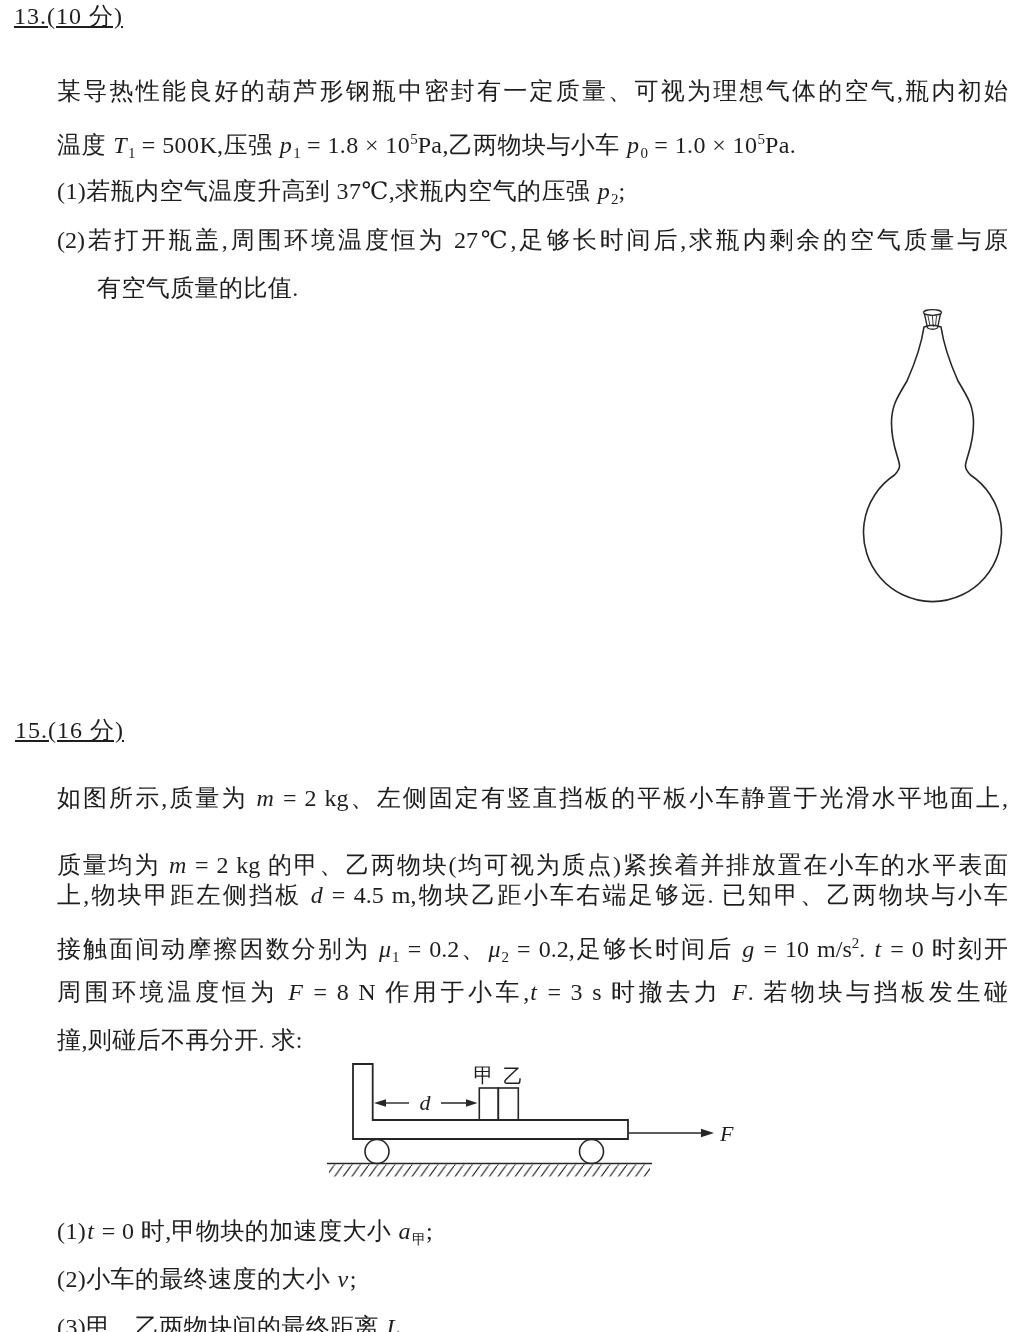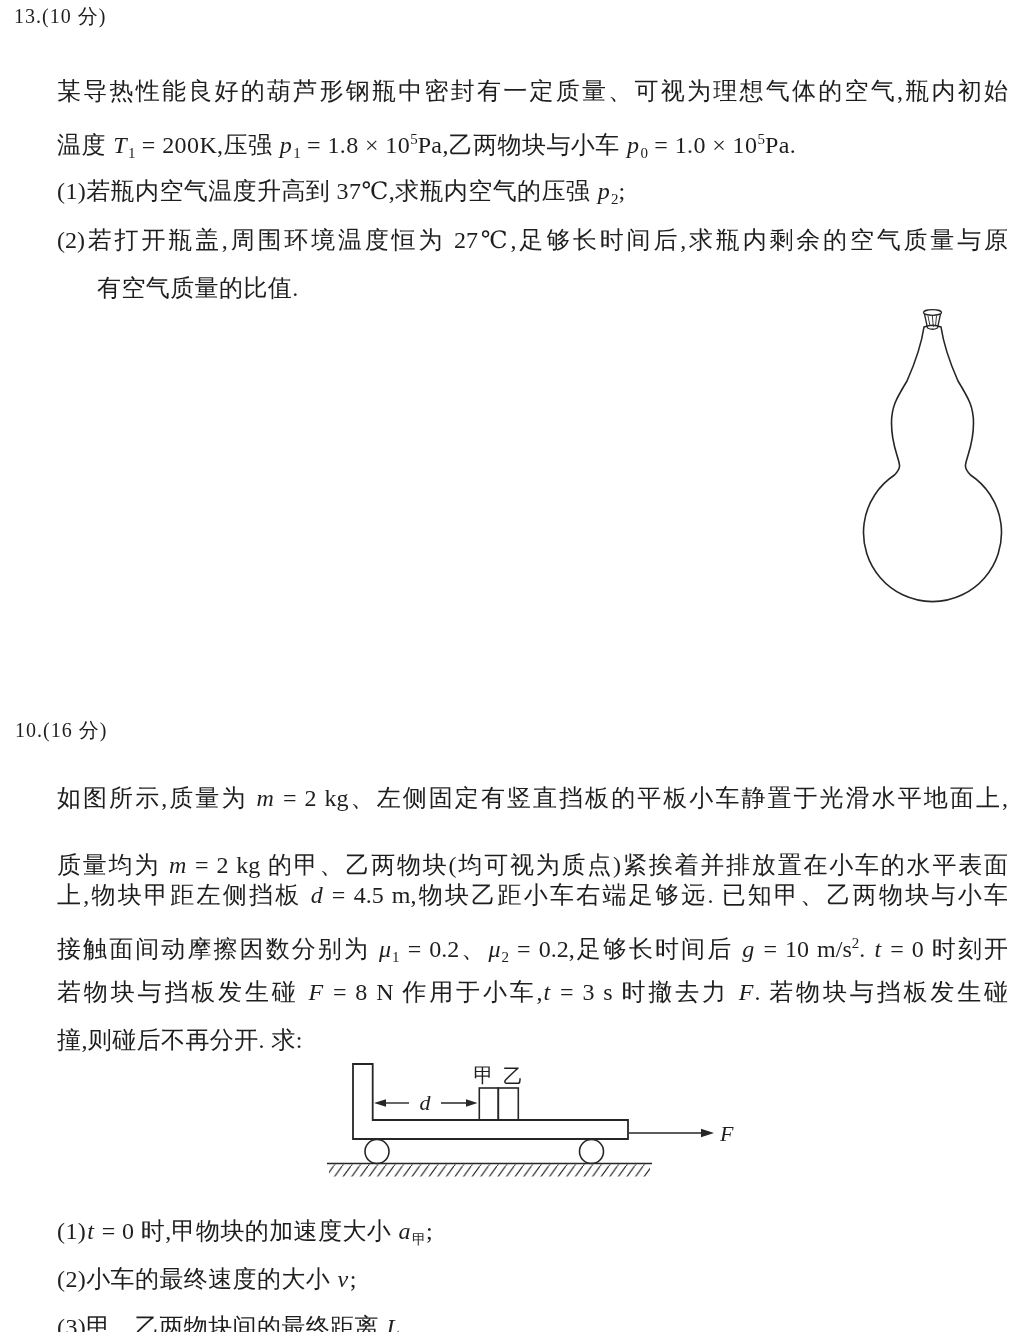--- a/index.html
+++ b/index.html
@@ -2,22 +2,22 @@
 <html><head>
 <meta charset="utf-8">
 <style>
   html,body { margin:0; padding:0; background:#e8e8e8; }
   .page {
     position:relative; width:1024px; height:1332px; margin:0 auto;
     background:#ffffff; color:#1e1e1e; overflow:hidden;
     font-family:"Liberation Serif","DejaVu Serif",serif;
   }
   .q-head {
-    position:absolute; left:14px; font-size:20px; line-height:32px;
-    letter-spacing:1px; white-space:nowrap;
+    position:absolute; left:14px; font-size:24px; line-height:32px;
+    letter-spacing:1px; white-space:nowrap;text-decoration:underline;
   }
   .line {
     position:absolute; left:57px; width:951px;
     font-size:24px; line-height:32px; letter-spacing:0.4px;margin-top:16px;
   }
   .line.full { text-align:justify; text-align-last:justify; letter-spacing:0; }
   .line.short { white-space:nowrap; }
   .line.wrap2 { left:97px; }
   .v { font-style:italic; font-family:"Liberation Serif","DejaVu Serif",serif; padding:0 1px; }
   .sub  { font-size:15px; vertical-align:-5px; letter-spacing:0; }
@@ -29,21 +29,21 @@
   .stroke { stroke:#262626; fill:none; }
 </style>
 </head>
 <body>
 
 <div class="page">
 
   <section>
     <div class="q-head">13.(10 分)</div>
     <div class="line full" style="top:59px"><span>某导热性能良好的葫芦形钢瓶中密封有一定质量、可视为理想气体的空气,瓶内初始</span></div>
-    <div class="line short" style="top:107px"><span>温度 </span><span class="v">T</span><span class="sub">1</span><span> = 200K,压强 </span><span class="v">p</span><span class="sub">1</span><span> = 1.8 × 10</span><span class="sup">5</span><span>Pa,乙两物块与小车 </span><span class="v">p</span><span class="sub">0</span><span> = 1.0 × 10</span><span class="sup">5</span><span>Pa.</span></div>
+    <div class="line short" style="top:107px"><span>温度 </span><span class="v">T</span><span class="sub">1</span><span> = 500K,压强 </span><span class="v">p</span><span class="sub">1</span><span> = 1.8 × 10</span><span class="sup">5</span><span>Pa,乙两物块与小车 </span><span class="v">p</span><span class="sub">0</span><span> = 1.0 × 10</span><span class="sup">5</span><span>Pa.</span></div>
     <div class="line short" style="top:159px"><span>(1)若瓶内空气温度升高到 37℃,求瓶内空气的压强 </span><span class="v">p</span><span class="sub">2</span><span>;</span></div>
     <div class="line full" style="top:208px"><span>(2)若打开瓶盖,周围环境温度恒为 27℃,足够长时间后,求瓶内剩余的空气质量与原</span></div>
     <div class="line short wrap2" style="top:256px"><span>有空气质量的比值.</span></div>
 
     <svg class="fig" style="left:855px; top:303px;" width="150" height="302" viewBox="0 0 150 302">
       <g>
         <ellipse class="stroke" cx="77.5" cy="9.5" rx="9" ry="2.8" stroke-width="1.3"></ellipse>
         <path class="stroke" d="M 69.5 11 L 72.5 25 M 85.5 11 L 82.5 25 M 72.5 25 Q 77.5 27.5 82.5 25" stroke-width="1.3"></path>
         <path class="stroke" d="M 73 13 L 75 23 M 77.3 12 L 78.3 24 M 81.5 13 L 80.5 23" stroke-width="0.9"></path>
       </g>
@@ -56,26 +56,26 @@
         A 69 69 0 1 0 115.5 172
         C 112.5 169, 110 166, 110.5 162
         C 112 152, 118.5 142, 118.5 120
         C 118.5 104, 114 96, 103 78
         C 95 60, 89 44, 86 24
         C 80 21.5, 75 21.5, 69 24 Z"></path>
     </svg>
   </section>
 
   <section>
-    <div class="q-head" style="top:714px; left:15px">10.(16 分)</div>
+    <div class="q-head" style="top:714px; left:15px">15.(16 分)</div>
     <div class="line full" style="top:766px"><span>如图所示,质量为 </span><span class="v">m</span><span> = 2 kg、左侧固定有竖直挡板的平板小车静置于光滑水平地面上,</span></div>
     <div class="line full" style="top:833px"><span>质量均为 </span><span class="v">m</span><span> = 2 kg 的甲、乙两物块(均可视为质点)紧挨着并排放置在小车的水平表面</span></div>
     <div class="line full" style="top:863px"><span>上,物块甲距左侧挡板 </span><span class="v">d</span><span> = 4.5 m,物块乙距小车右端足够远. 已知甲、乙两物块与小车</span></div>
     <div class="line full" style="top:911px"><span>接触面间动摩擦因数分别为 </span><span class="v">μ</span><span class="sub">1</span><span> = 0.2、</span><span class="v">μ</span><span class="sub">2</span><span> = 0.2,足够长时间后 </span><span class="v">g</span><span> = 10 m/s</span><span class="sup">2</span><span>. </span><span class="v">t</span><span> = 0 时刻开</span></div>
-    <div class="line full" style="top:960px"><span>若物块与挡板发生碰 </span><span class="v">F</span><span> = 8 N 作用于小车,</span><span class="v">t</span><span> = 3 s 时撤去力 </span><span class="v">F</span><span>. 若物块与挡板发生碰</span></div>
+    <div class="line full" style="top:960px"><span>周围环境温度恒为 </span><span class="v">F</span><span> = 8 N 作用于小车,</span><span class="v">t</span><span> = 3 s 时撤去力 </span><span class="v">F</span><span>. 若物块与挡板发生碰</span></div>
     <div class="line short" style="top:1008px"><span>撞,则碰后不再分开. 求:</span></div>
 
     <svg class="fig" style="left:325px; top:1046px;" width="420" height="142" viewBox="0 0 420 142">
 
       <path class="stroke" stroke-width="1.8" d="M 28 18 H 47.7 V 74 H 303 V 93 H 28 Z"></path>
 
       <rect class="stroke" x="154.3" y="42" width="19" height="32" stroke-width="1.6"></rect>
       <rect class="stroke" x="173.3" y="42" width="20" height="32" stroke-width="1.6"></rect>
       <text class="fig-cjk" x="158.5" y="36" text-anchor="middle">甲</text>
       <text class="fig-cjk" x="188" y="37" text-anchor="middle">乙</text>

